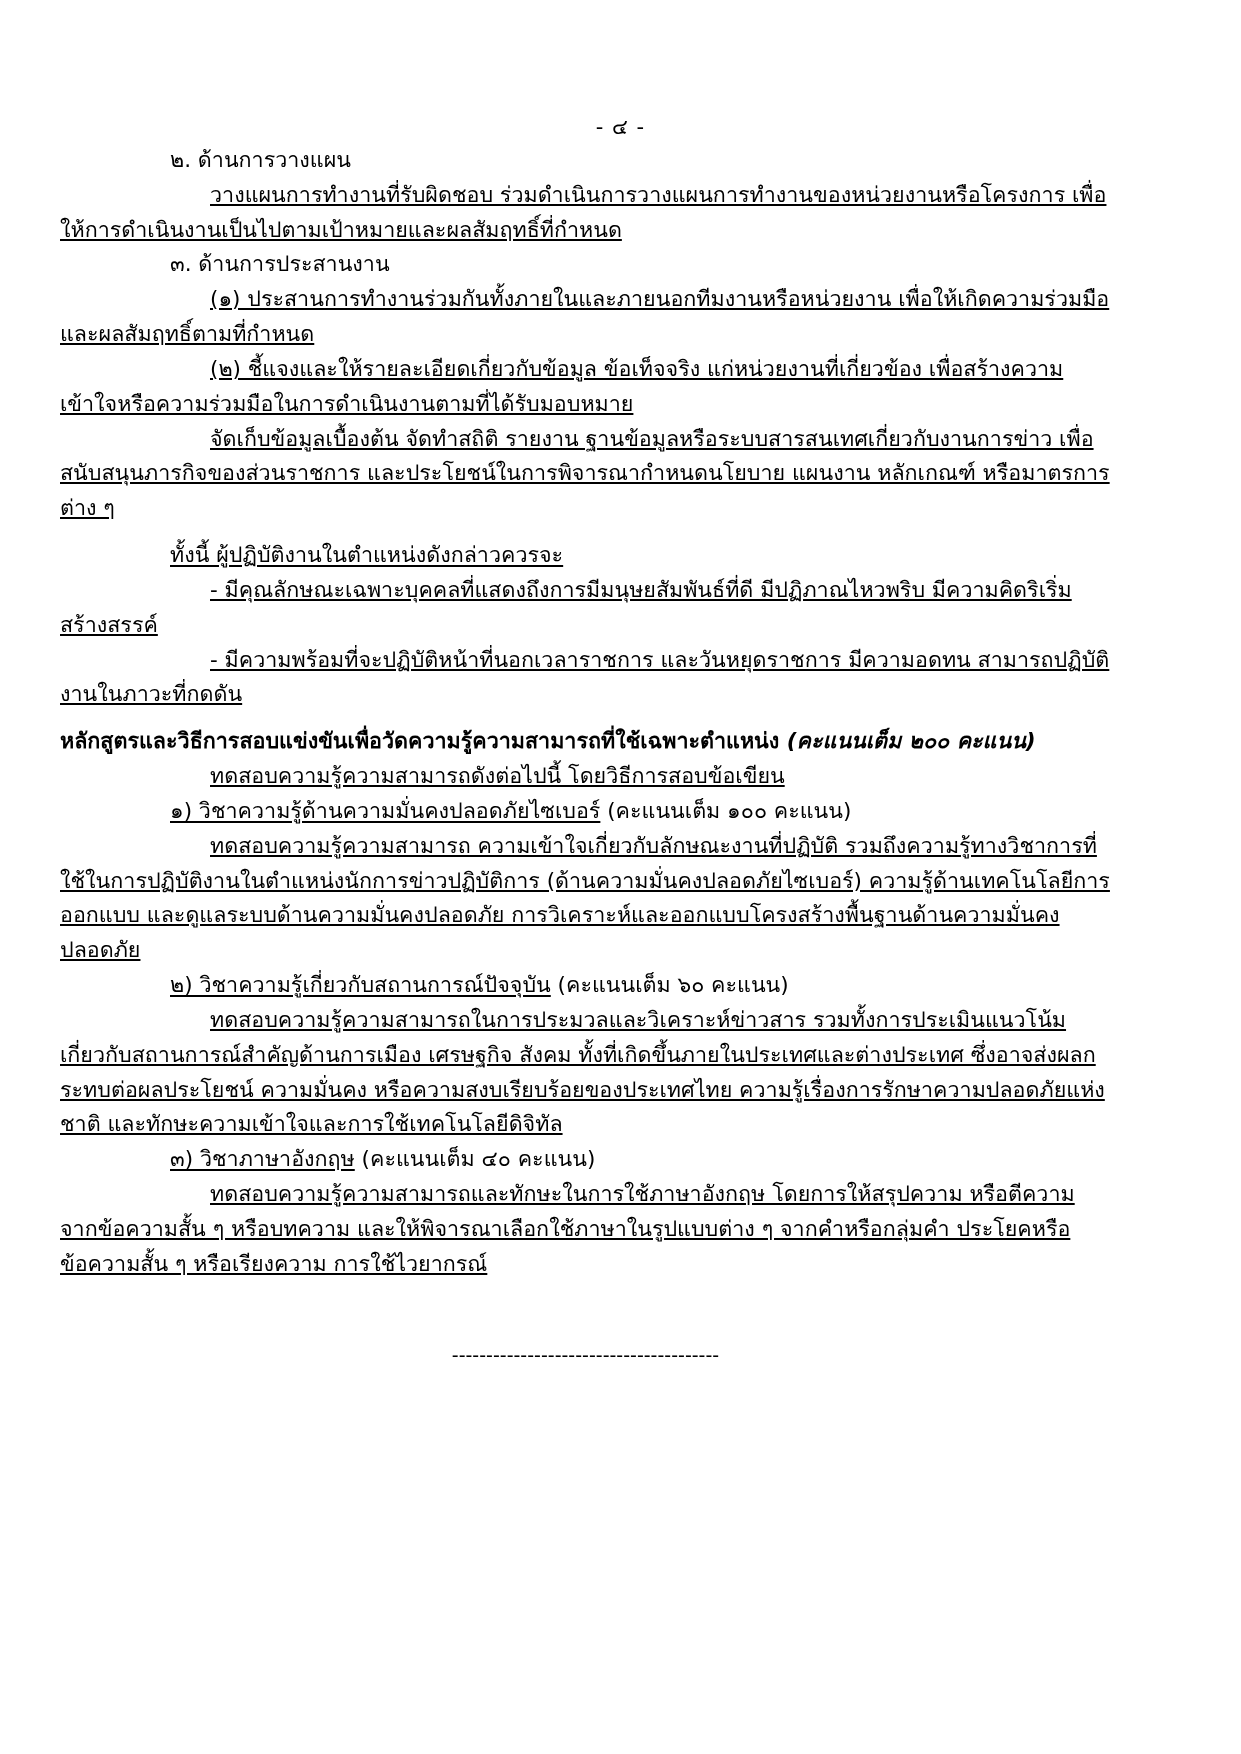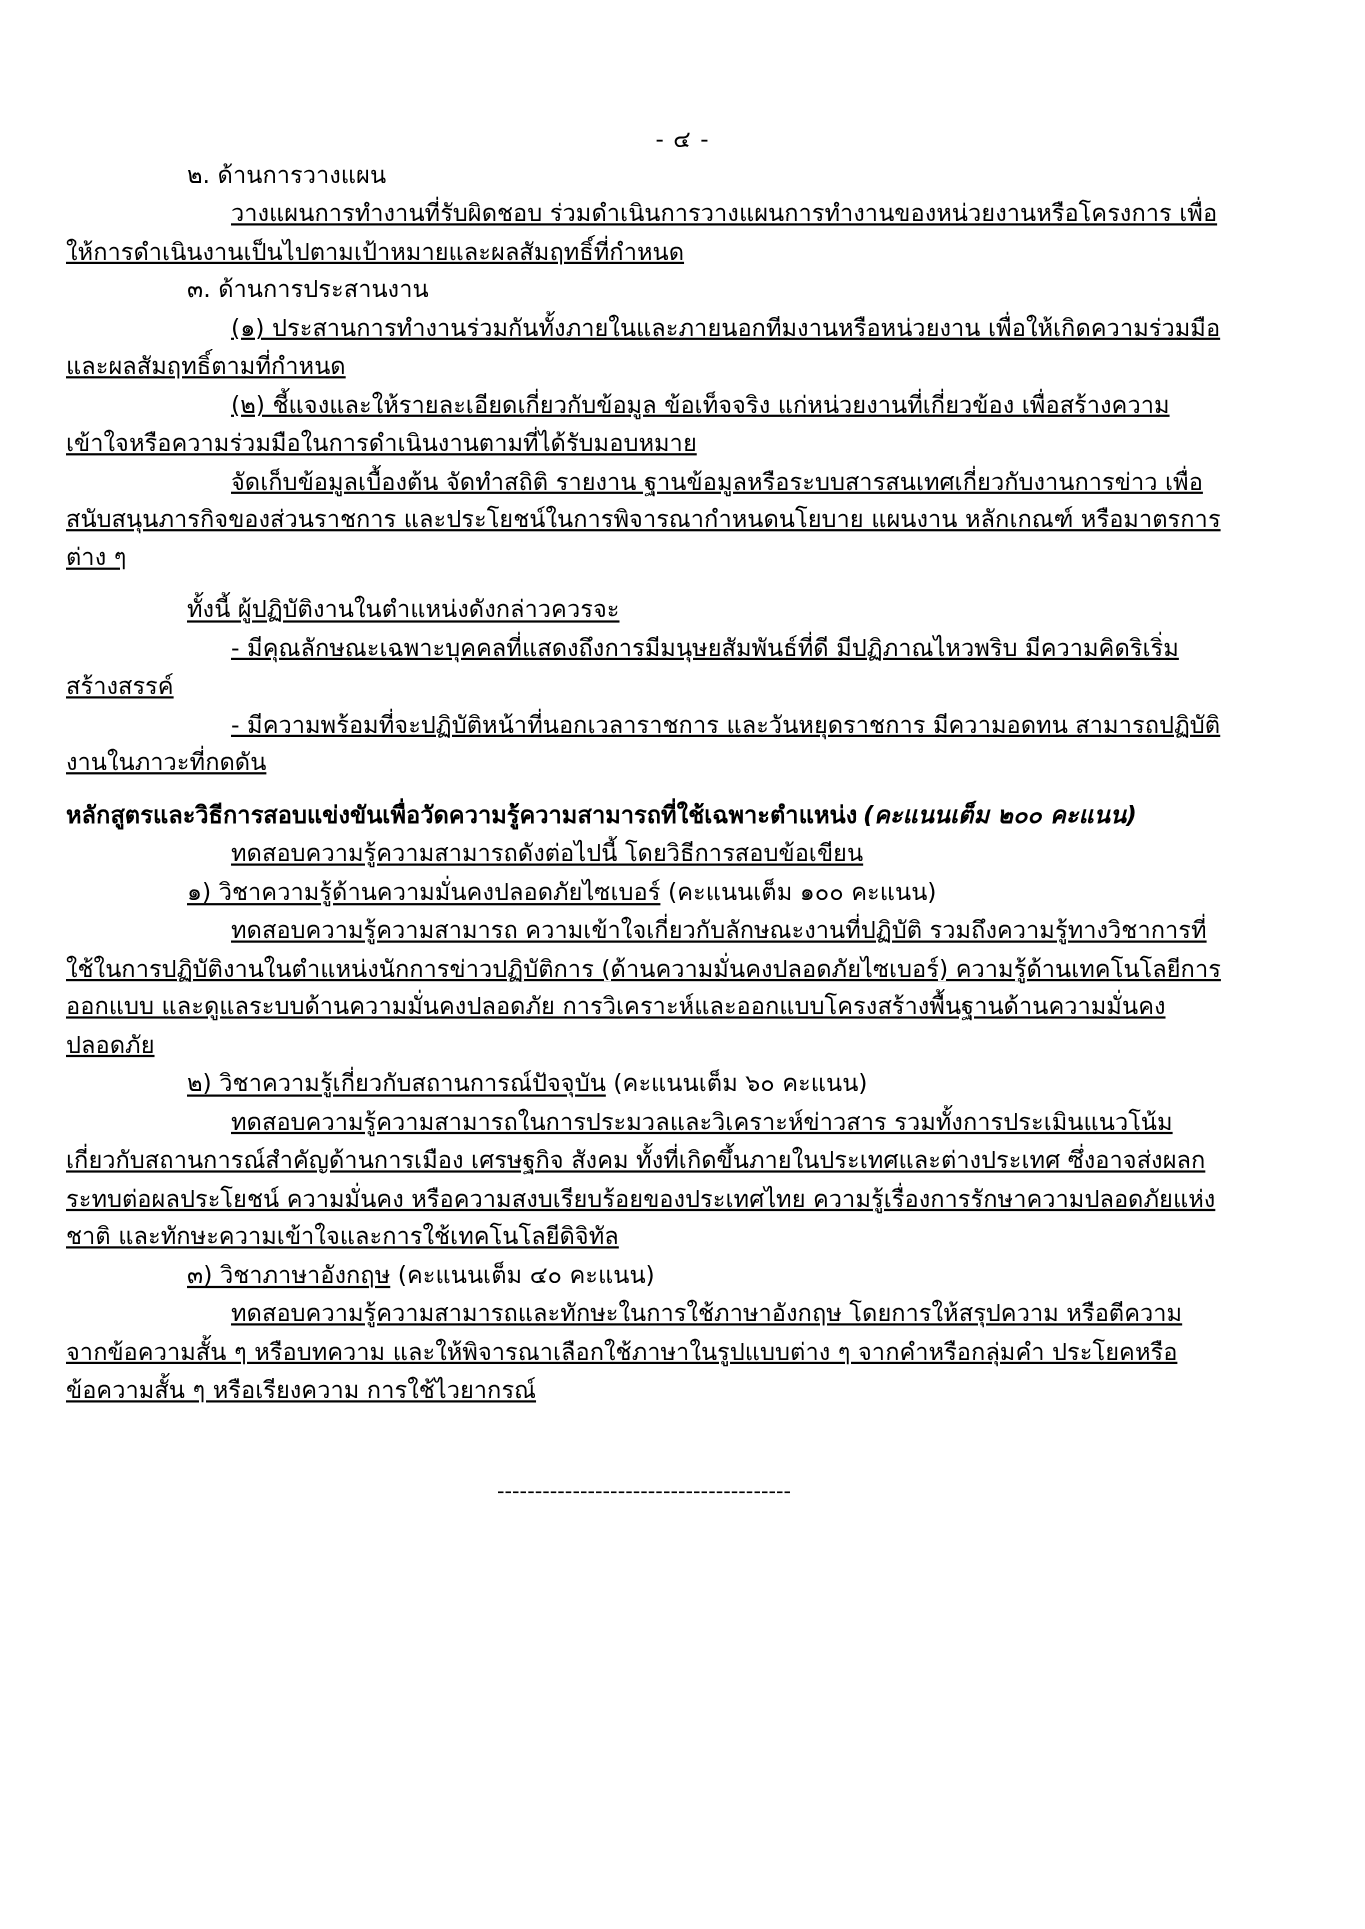--- a/index.html
+++ b/index.html
@@ -47,21 +47,20 @@
   .indent-0 {
     text-indent: 0;
   }
   .underline {
     text-decoration: underline;
     text-underline-offset: 3px;
     text-align: center;
   }
   .bold {
     font-weight: bold;
-    font-family: Liberation Serif, serif;
   }
   .italic-bold {
     font-weight: bold;
     font-style: italic;
   }
   .gap-sm {
     height: 12px;
   }
   .heading-block {
     margin-top: 16px;

